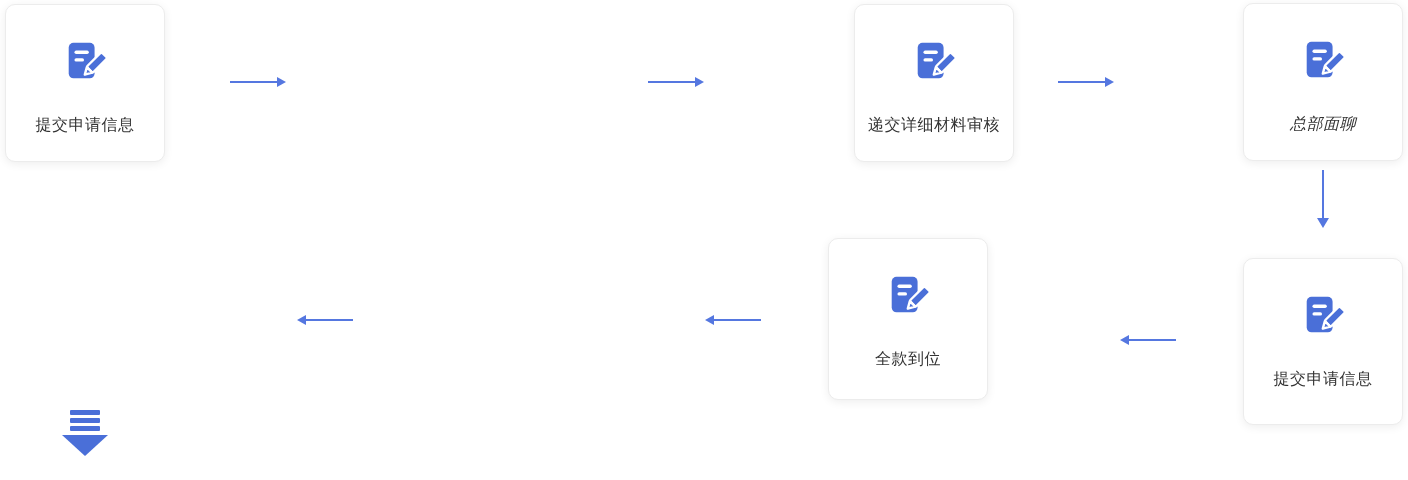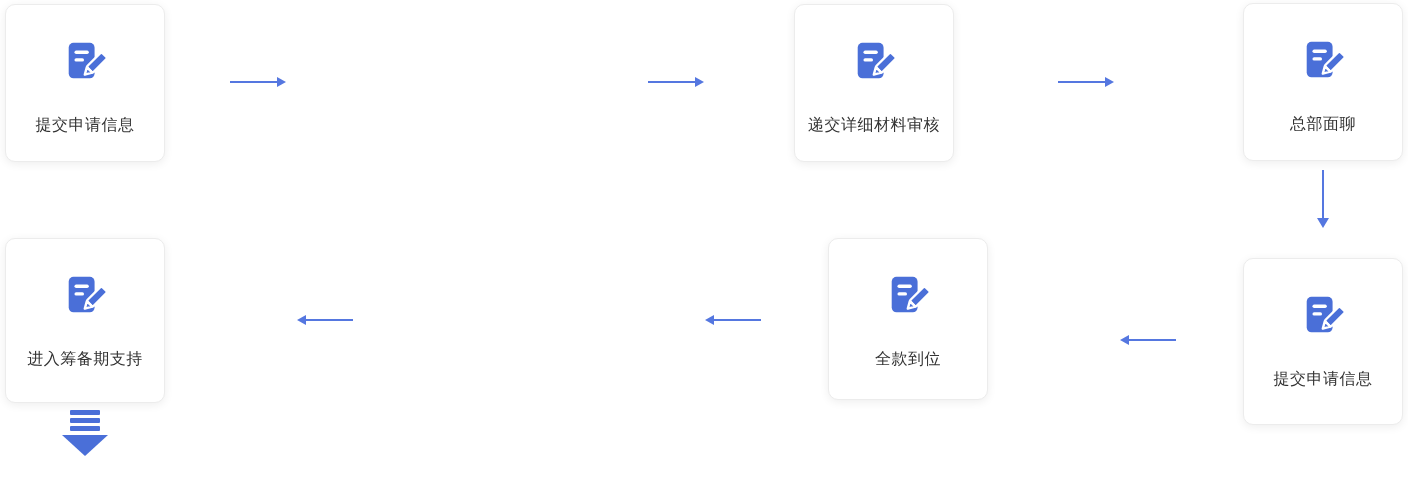--- a/index.html
+++ b/index.html
@@ -28,22 +28,22 @@
   }
   .card .icon{margin-top:34px;width:46px;height:46px;color:var(--icon-blue);}
   .card .label{
     margin-top:30px;font-size:16px;font-weight:500;color:var(--label-text);
     text-align:left;white-space:nowrap;letter-spacing:0.5px;
   }
 
   
   .c1{left:5px;top:4px;}
   .c2{left:418px;top:4px;}
-  .c3{left:794px;top:4px;}
-  .c4{left:1243px;top:3px;}
+  .c3{left:854px;top:4px;}
+  .c4{left:1243px;top:3px;font-style:italic;}
   .c5{left:1243px;top:258px;height:167px;}
   .c6{left:828px;top:238px;height:162px;}
   .c7{left:418px;top:238px;height:162px;}
   .c8{left:5px;top:238px;height:165px;}
 
   
   .arrow{position:absolute;display:flex;align-items:center;}
   .arrow .shaft{flex:1;height:2px;background:var(--arrow-blue);}
   .arrow .head-right{
     width:0;height:0;border-top:5px solid transparent;
@@ -192,34 +192,20 @@
       <span class="head-left"></span>
       <span class="shaft"></span>
     </div>
 
 
   <div class="arrow al3">
       <span class="head-left"></span>
       <span class="shaft"></span>
     </div>
 
-  <div class="card c8">
-    <span class="icon">
-      <svg viewBox="0 0 48 48" width="46" height="46" aria-hidden="true">
-        <rect x="7" y="4" width="27" height="37" rx="5" fill="currentColor"></rect>
-        <rect x="13" y="12" width="15" height="3.6" rx="1.8" fill="#fff"></rect>
-        <rect x="13" y="20" width="10" height="3.6" rx="1.8" fill="#fff"></rect>
-        <g transform="rotate(45 33 28)">
-          <rect x="28.5" y="12" width="9" height="22" rx="2" fill="currentColor" stroke="#fff" stroke-width="2.5"></rect>
-          <path d="M29 34 h8 l-4 7 z" fill="currentColor" stroke="#fff" stroke-width="2.5" stroke-linejoin="round"></path>
-        </g>
-      </svg>
-    </span>
-    <span class="label">进入筹备期支持</span>
-  </div>
 
   <div class="big-down">
     <span class="stripe"></span>
     <span class="stripe"></span>
     <span class="stripe"></span>
     <span class="tri"></span>
   </div>
 
 </div>
 

